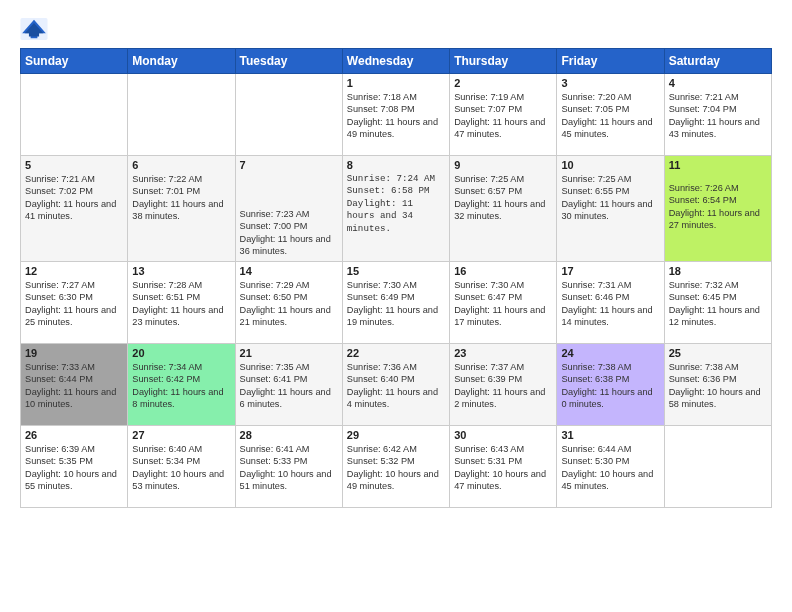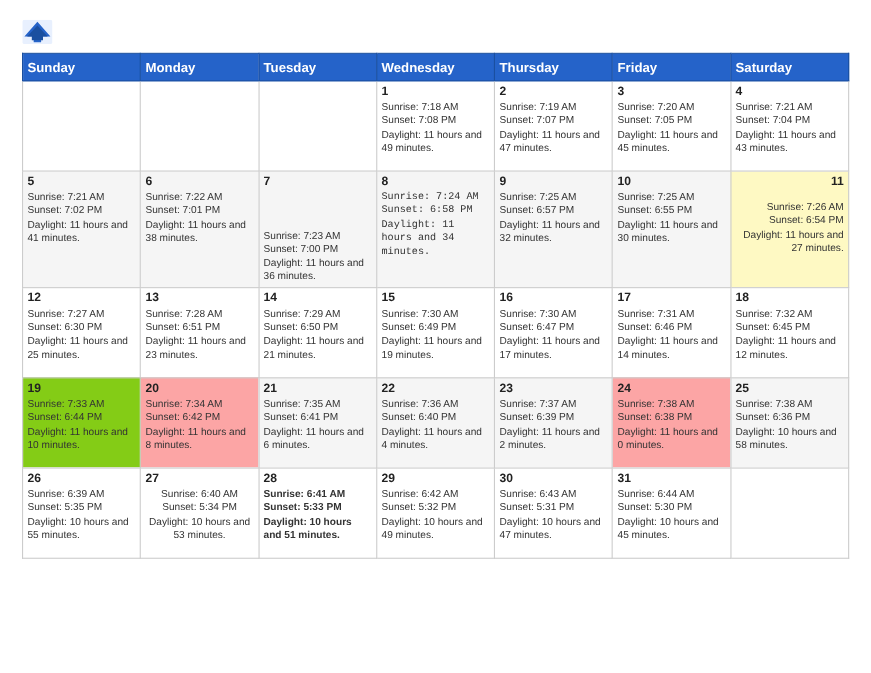--- a/index.html
+++ b/index.html
@@ -187,21 +187,21 @@
             <div class="day-info" style="white-space: pre-line;">Sunrise: 7:25 AM
 Sunset: 6:57 PM
 Daylight: 11 hours and 32 minutes.</div>
           </td>
           <td style="background: rgb(245, 245, 245);">
             <div class="day-number">10</div>
             <div class="day-info" style="white-space: pre-line;">Sunrise: 7:25 AM
 Sunset: 6:55 PM
 Daylight: 11 hours and 30 minutes.</div>
           </td>
-          <td style="background: #fef9c3; text-align: right;">
+          <td style="background: #bef264;">
             <div class="day-number">11</div>
             <div class="day-info" style="white-space: pre-line; margin-top: 11px;">Sunrise: 7:26 AM
 Sunset: 6:54 PM
 Daylight: 11 hours and 27 minutes.</div>
           </td>
         </tr>
         <tr>
           <td>
             <div class="day-number">12</div>
             <div class="day-info" style="white-space: pre-line;">Sunrise: 7:27 AM
@@ -239,27 +239,27 @@
 Daylight: 11 hours and 14 minutes.</div>
           </td>
           <td>
             <div class="day-number">18</div>
             <div class="day-info" style="white-space: pre-line;">Sunrise: 7:32 AM
 Sunset: 6:45 PM
 Daylight: 11 hours and 12 minutes.</div>
           </td>
         </tr>
         <tr>
-          <td style="background: #84cc16;">
+          <td style="background: #a3a3a3;">
             <div class="day-number">19</div>
             <div class="day-info" style="white-space: pre-line;">Sunrise: 7:33 AM
 Sunset: 6:44 PM
 Daylight: 11 hours and 10 minutes.</div>
           </td>
-          <td style="background: #fca5a5;">
+          <td style="background: #86efac;">
             <div class="day-number">20</div>
             <div class="day-info" style="white-space: pre-line;">Sunrise: 7:34 AM
 Sunset: 6:42 PM
 Daylight: 11 hours and 8 minutes.</div>
           </td>
           <td style="background: rgb(245, 245, 245);">
             <div class="day-number">21</div>
             <div class="day-info" style="white-space: pre-line;">Sunrise: 7:35 AM
 Sunset: 6:41 PM
 Daylight: 11 hours and 6 minutes.</div>
@@ -269,21 +269,21 @@
             <div class="day-info" style="white-space: pre-line;">Sunrise: 7:36 AM
 Sunset: 6:40 PM
 Daylight: 11 hours and 4 minutes.</div>
           </td>
           <td style="background: rgb(245, 245, 245);">
             <div class="day-number">23</div>
             <div class="day-info" style="white-space: pre-line;">Sunrise: 7:37 AM
 Sunset: 6:39 PM
 Daylight: 11 hours and 2 minutes.</div>
           </td>
-          <td style="background: #fca5a5;">
+          <td style="background: #c4b5fd;">
             <div class="day-number">24</div>
             <div class="day-info" style="white-space: pre-line;">Sunrise: 7:38 AM
 Sunset: 6:38 PM
 Daylight: 11 hours and 0 minutes.</div>
           </td>
           <td style="background: rgb(245, 245, 245);">
             <div class="day-number">25</div>
             <div class="day-info" style="white-space: pre-line;">Sunrise: 7:38 AM
 Sunset: 6:36 PM
 Daylight: 10 hours and 58 minutes.</div>
@@ -291,27 +291,27 @@
         </tr>
         <tr>
           <td>
             <div class="day-number">26</div>
             <div class="day-info" style="white-space: pre-line;">Sunrise: 6:39 AM
 Sunset: 5:35 PM
 Daylight: 10 hours and 55 minutes.</div>
           </td>
           <td>
             <div class="day-number">27</div>
-            <div class="day-info" style="white-space: pre-line; text-align: center;">Sunrise: 6:40 AM
+            <div class="day-info" style="white-space: pre-line;">Sunrise: 6:40 AM
 Sunset: 5:34 PM
 Daylight: 10 hours and 53 minutes.</div>
           </td>
           <td>
             <div class="day-number">28</div>
-            <div class="day-info" style="white-space: pre-line; font-weight: bold;">Sunrise: 6:41 AM
+            <div class="day-info" style="white-space: pre-line;">Sunrise: 6:41 AM
 Sunset: 5:33 PM
 Daylight: 10 hours and 51 minutes.</div>
           </td>
           <td>
             <div class="day-number">29</div>
             <div class="day-info" style="white-space: pre-line;">Sunrise: 6:42 AM
 Sunset: 5:32 PM
 Daylight: 10 hours and 49 minutes.</div>
           </td>
           <td>

